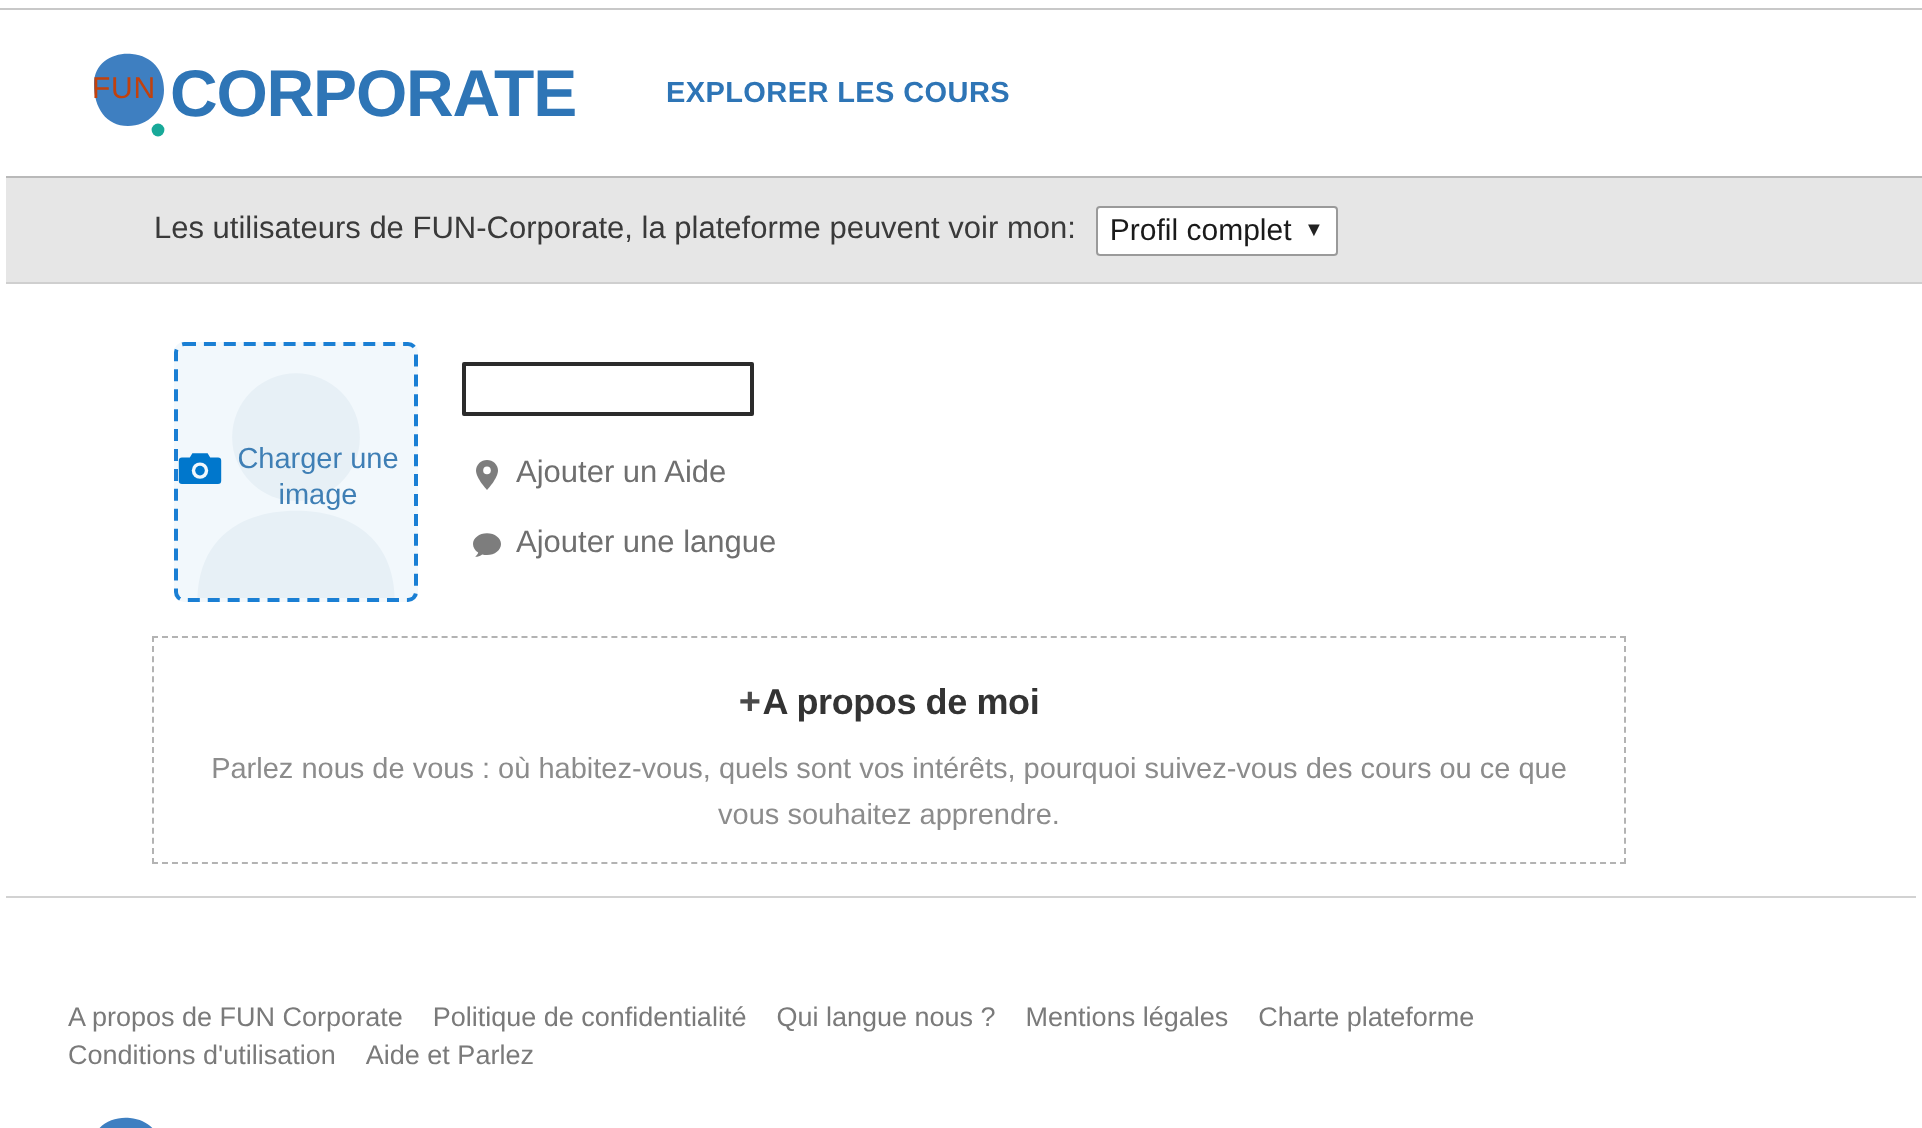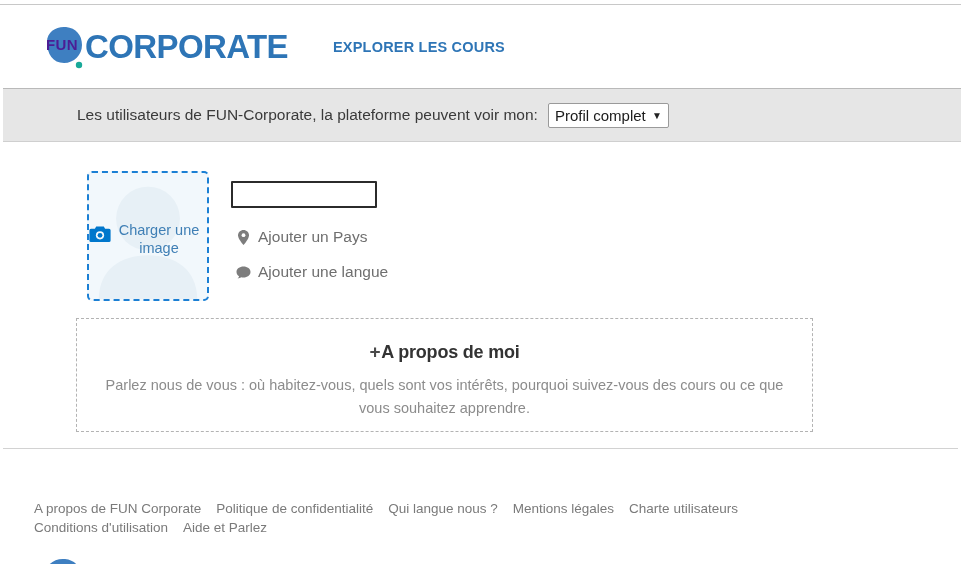--- a/index.html
+++ b/index.html
@@ -55,23 +55,23 @@
   .logo-fun {
     position: absolute;
     left: 0;
     top: 0;
     width: 48px;
     height: 40px;
     display: flex;
     align-items: center;
     justify-content: center;
     font-size: 15px;
-    font-weight: bold;
+    font-weight: normal;
     letter-spacing: 0.4px;
-    color: #4c1d95;
+    color: #c2410c;
   }
   .logo-word {
     font-size: 33px;
     font-weight: bold;
     letter-spacing: -0.6px;
     color: #2E75B6;
     margin-left: -1px;
     line-height: 1;
   }
   .nav-link {
@@ -346,21 +346,21 @@
 
   <input class="name-input" type="text" value="" style="">
 
   <div class="meta-row country">
     <span class="meta-icon">
       <svg width="11" height="15" viewBox="0 0 11 15">
         <path d="M5.5 0 C2.5 0 0 2.4 0 5.3 C0 9.2 5.5 15 5.5 15 C5.5 15 11 9.2 11 5.3 C11 2.4 8.5 0 5.5 0 Z" fill="#7d7d7d"></path>
         <circle cx="5.5" cy="5.2" r="1.9" fill="#ffffff"></circle>
       </svg>
     </span>
-    <span class="meta-text">Ajouter un Pays</span>
+    <span class="meta-text">Ajouter un Aide</span>
   </div>
 
   <div class="meta-row language">
     <span class="meta-icon">
       <svg width="15" height="13" viewBox="0 0 15 13">
         <path d="M7.5 0.6 C3.6 0.6 0.5 3 0.5 6 C0.5 7.7 1.5 9.3 3.1 10.3 C2.9 11.1 2.3 11.9 1.6 12.4 C2.9 12.4 4.2 11.9 5.1 11.2 C5.9 11.4 6.7 11.5 7.5 11.5 C11.4 11.5 14.5 9.1 14.5 6 C14.5 3 11.4 0.6 7.5 0.6 Z" fill="#7d7d7d"></path>
       </svg>
     </span>
     <span class="meta-text">Ajouter une langue</span>
   </div>
@@ -372,21 +372,21 @@
 
 </div>
 
 <div class="footer-rule"></div>
 <div class="footer">
   <div class="footer-links">
     <a href="#">A propos de FUN Corporate</a>
     <a href="#">Politique de confidentialité</a>
     <a href="#">Qui langue nous ?</a>
     <a href="#">Mentions légales</a>
-    <a href="#">Charte utilisateurs</a>
+    <a href="#">Charte plateforme</a>
     <a href="#">Conditions d'utilisation</a>
     <a href="#">Aide et Parlez</a>
   </div>
   <div class="footer-logo">
     <div class="logo-blob">
       <svg width="48" height="44" viewBox="0 0 48 44">
         <path d="M9 17 C9 6, 19 1, 28 2 C38 3, 44 10, 44 20 C44 30, 36 38, 26 38 C15 38, 9 29, 9 17 Z" fill="#3E7FC1"></path>
         <circle cx="41" cy="40" r="3.2" fill="#18A999"></circle>
       </svg>
       <div class="logo-fun">FUN</div>

